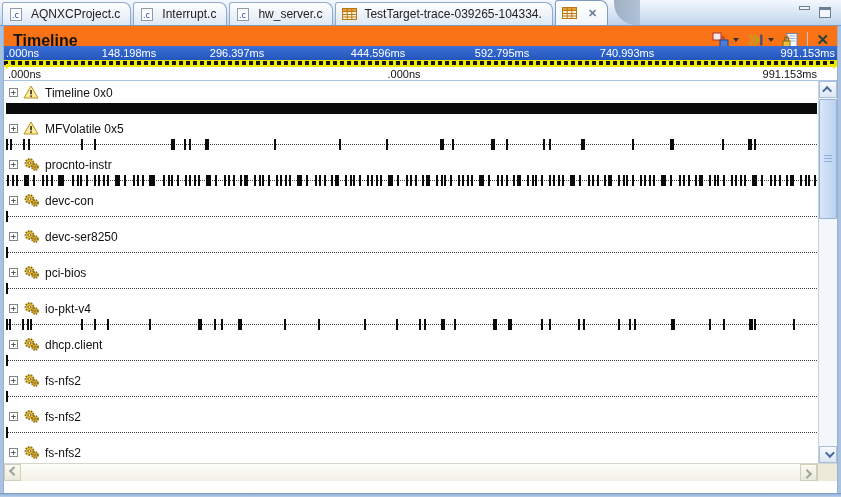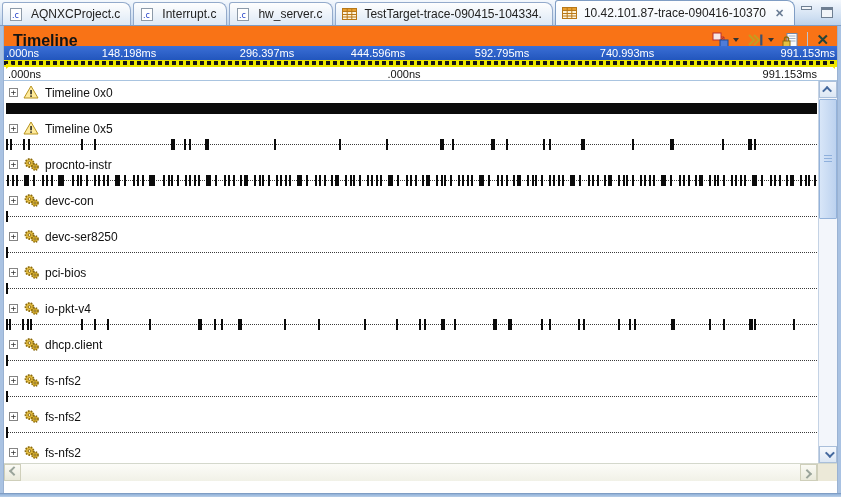--- a/index.html
+++ b/index.html
@@ -135,31 +135,30 @@
         <span>hw_server.c</span>
       </div>
       <div class="tab">
         <span class="row-icon">
           <svg width="15" height="14" viewBox="0 0 15 14">
             <rect x="0.5" y="1.5" width="14" height="11" fill="#fdf3da" stroke="#b87818"></rect>
             <rect x="0.5" y="1.5" width="14" height="3" fill="#e8a030" stroke="#b87818"></rect>
             <path d="M5.2 1.5 V12.5 M9.8 1.5 V12.5 M0.5 7.5 H14.5 M0.5 10 H14.5" stroke="#b87818" fill="none"></path>
           </svg>
         </span>
-        <span>TestTarget-trace-090415-104334.</span>
+        <span>TestTarget-trace-039265-104334.</span>
       </div>
       <div class="tab active">
         <span class="row-icon">
           <svg width="15" height="14" viewBox="0 0 15 14">
             <rect x="0.5" y="1.5" width="14" height="11" fill="#fdf3da" stroke="#b87818"></rect>
             <rect x="0.5" y="1.5" width="14" height="3" fill="#e8a030" stroke="#b87818"></rect>
             <path d="M5.2 1.5 V12.5 M9.8 1.5 V12.5 M0.5 7.5 H14.5 M0.5 10 H14.5" stroke="#b87818" fill="none"></path>
           </svg>
         </span>
-        <span>10.42.101.87-trace-090416-10370</span>
         <span class="tab-close">✕</span>
       </div>
       <div class="tab-curve"></div>
     <div class="winbtns">
       <div class="btn-min"></div>
       <div class="btn-max"></div>
     </div>
   </div>
 
   <div class="view">
@@ -192,21 +191,21 @@
           </svg>
         </div>
         <div class="tb-sep"></div>
         <div class="tb-close">✕</div>
       </div>
     </div>
 
     <div class="ruler" id="ruler">
         <span class="ruler-label" style="left: 2px;">.000ns</span>
         <span class="ruler-label" style="left: 125px; transform: translateX(-50%);">148.198ms</span>
-        <span class="ruler-label" style="left: 263px; transform: translateX(-50%);">296.397ms</span>
+        <span class="ruler-label" style="left: 233px; transform: translateX(-50%);">296.397ms</span>
         <span class="ruler-label" style="left: 374px; transform: translateX(-50%);">444.596ms</span>
         <span class="ruler-label" style="left: 498px; transform: translateX(-50%);">592.795ms</span>
         <span class="ruler-label" style="left: 623px; transform: translateX(-50%);">740.993ms</span>
         <span class="ruler-label" style="right: 2px;">991.153ms</span>
       </div>
 
     <div class="selband">
       <div class="selband-dash"></div>
       <div class="handle-left"></div>
       <div class="handle-right"></div>
@@ -239,21 +238,21 @@
           <div class="row" style="top: 36px;">
             <div class="row-label-line">
               <span class="expander">+</span>
               <span class="row-icon">
                 <svg width="16" height="14" viewBox="0 0 16 14">
                   <path d="M8 1 L15 13 L1 13 Z" fill="#ffeb9c" stroke="#b89420"></path>
                   <rect x="7.3" y="5" width="1.5" height="4.3" fill="#1c1c1c"></rect>
                   <rect x="7.3" y="10.4" width="1.5" height="1.5" fill="#1c1c1c"></rect>
                 </svg>
               </span>
-              <span>Timeline 0x5</span>
+              <span>MFVolatile 0x5</span>
             </div>
             <div class="row-trace">
               <div class="trace-line"></div>
               <div class="tick" style="left: 0px;"></div>
               <div class="tick" style="left: 4px;"></div>
               <div class="tick" style="left: 17px;"></div>
               <div class="tick" style="left: 22px;"></div>
               <div class="tick" style="left: 75px;"></div>
               <div class="tick" style="left: 88px;"></div>
               <div class="tick thick" style="left: 165px;"></div>

